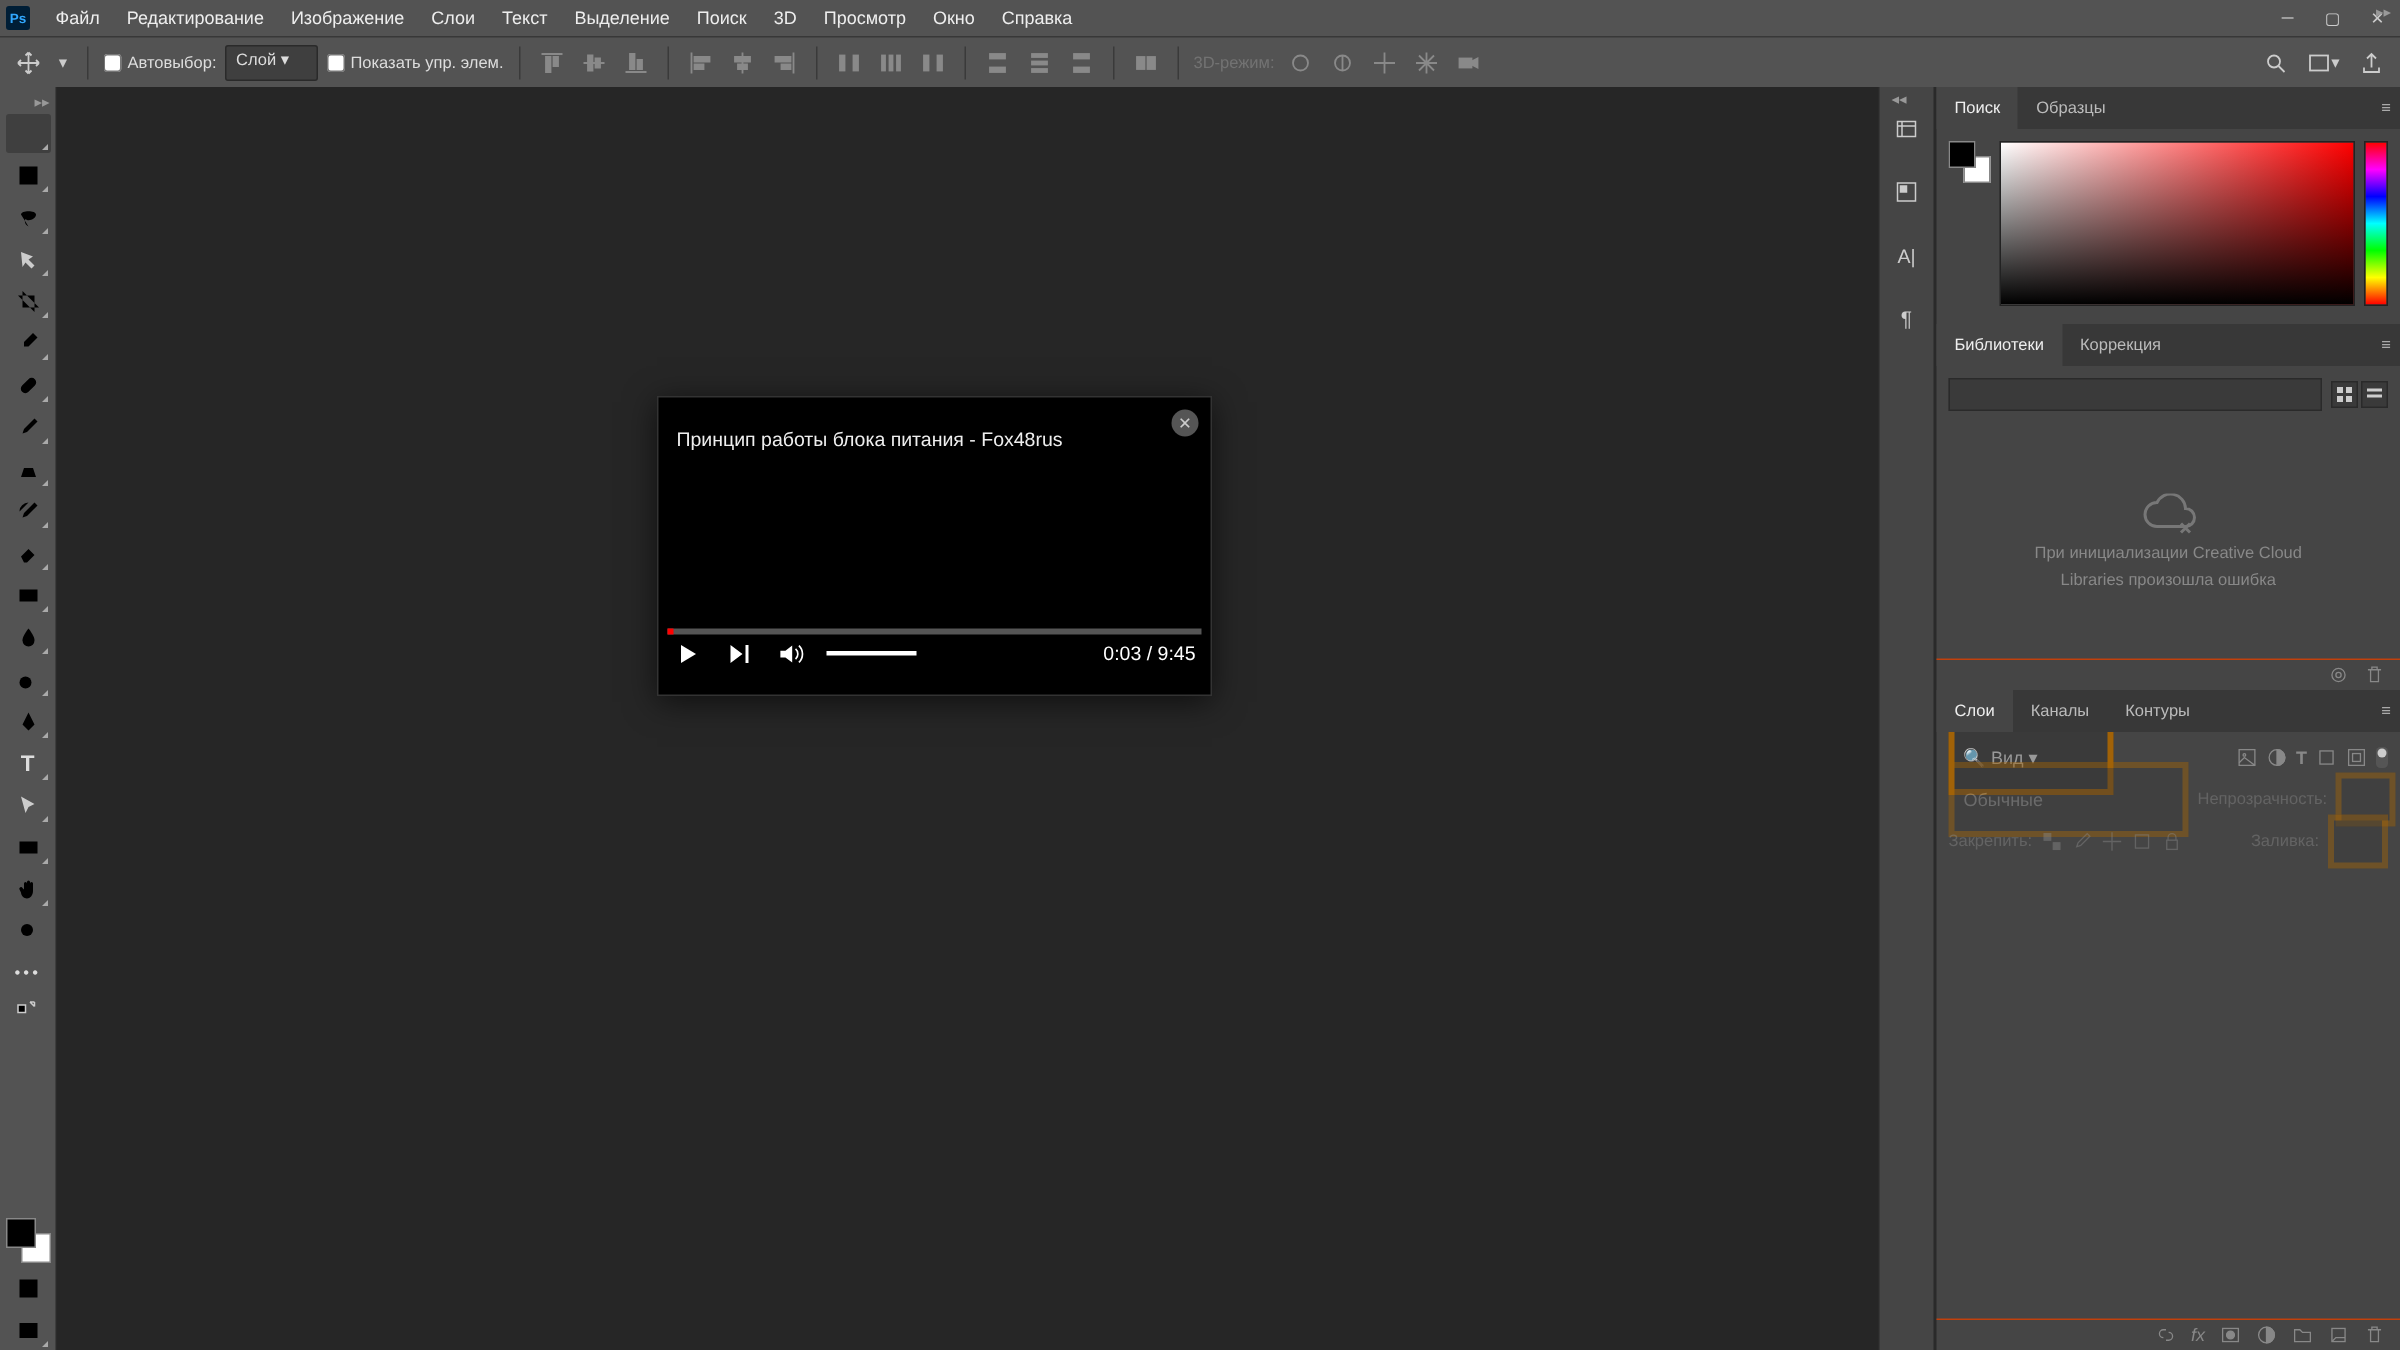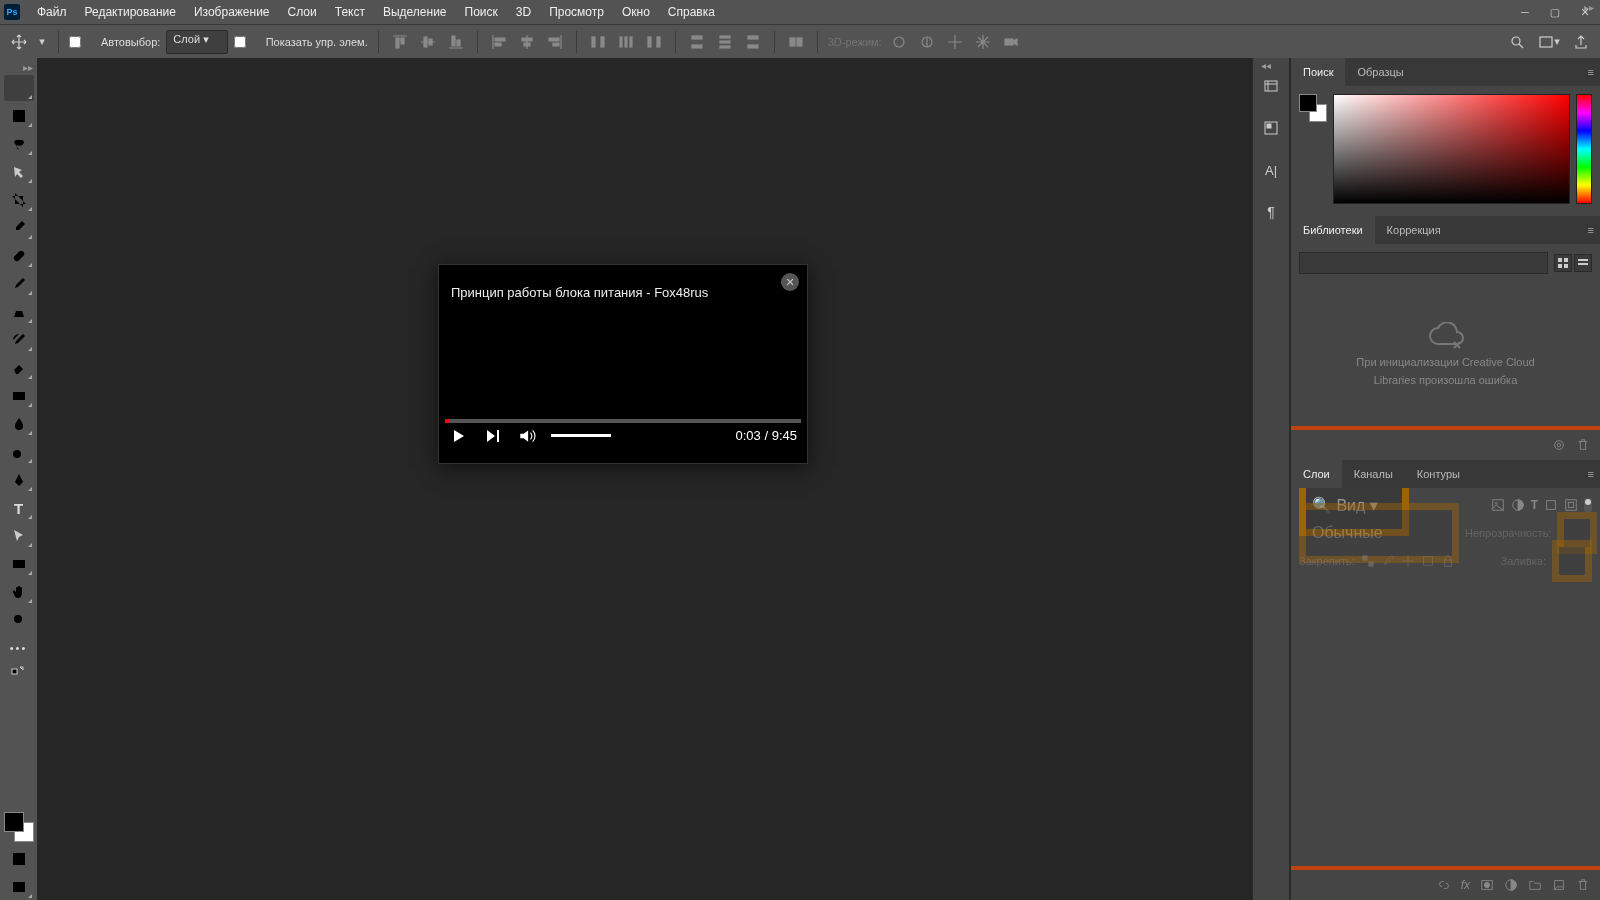--- a/index.html
+++ b/index.html
@@ -5,21 +5,21 @@
 *{margin:0;padding:0;box-sizing:border-box;font-family:"Segoe UI",Tahoma,sans-serif;user-select:none}
 body{width:1600px;height:900px;background:#1e1e1e;overflow:hidden;color:#ccc;font-size:11px}
 .menubar{height:24px;background:#535353;display:flex;align-items:center;padding-left:4px;position:relative}
 .logo{width:16px;height:16px;background:#001e36;color:#31a8ff;font-size:9px;font-weight:bold;display:flex;align-items:center;justify-content:center;border-radius:2px;margin-right:8px}
 .menu-item{padding:0 9px;color:#eee;font-size:12px;line-height:24px;cursor:default}
 .win-controls{position:absolute;right:0;top:0;display:flex;height:24px}
 .win-btn{width:30px;height:24px;display:flex;align-items:center;justify-content:center;color:#ccc}
 .optbar{height:34px;background:#535353;border-top:1px solid #383838;display:flex;align-items:center;padding:0 8px;gap:6px;position:relative}
 .opt-icon{width:22px;height:22px;display:flex;align-items:center;justify-content:center;color:#ccc}
 .tool-icon svg,.opt-icon svg{stroke:#ccc;fill:none;stroke-width:1.2}
-.opt-check{display:flex;align-items:center;gap:20px;color:#ddd;font-size:11px}
+.opt-check{display:flex;align-items:center;gap:4px;color:#ddd;font-size:11px}
 .opt-check input{width:12px;height:12px}
 .opt-select{background:#3f3f3f;border:1px solid #2a2a2a;color:#ddd;font-size:11px;padding:2px 18px 2px 6px;height:24px;position:relative;border-radius:2px}
 .opt-sep{width:1px;height:22px;background:#3a3a3a;margin:0 4px}
 .opt-right{position:absolute;right:8px;display:flex;gap:10px;align-items:center}
 .workspace{display:flex;height:calc(900px - 58px)}
 .toolstrip{width:38px;background:#535353;padding-top:4px;display:flex;flex-direction:column;align-items:center;gap:2px;border-right:1px solid #2a2a2a}
 .tool-btn{width:30px;height:26px;display:flex;align-items:center;justify-content:center;border-radius:2px;color:#ddd;position:relative}
 .tool-btn.active{background:#3f3f3f}
 .tool-btn .corner{position:absolute;right:2px;bottom:2px;width:0;height:0;border-left:4px solid transparent;border-bottom:4px solid #aaa}
 .canvas{flex:1;background:#262626;position:relative}
@@ -36,22 +36,22 @@
 .swatch-fg{position:absolute;width:18px;height:18px;background:#000;border:1px solid #888;top:0;left:0}
 .swatch-bg{position:absolute;width:18px;height:18px;background:#fff;border:1px solid #888;bottom:0;right:0}
 .color-field{flex:1;height:110px;background:linear-gradient(to bottom,rgba(0,0,0,0),#000),linear-gradient(to right,#fff,#ff0000);border:1px solid #222;position:relative}
 .hue-strip{width:16px;height:110px;background:linear-gradient(to bottom,#ff0000,#ff00ff,#0000ff,#00ffff,#00ff00,#ffff00,#ff0000);border:1px solid #222}
 .lib-body{padding:8px;display:flex;flex-direction:column;gap:6px}
 .lib-select{height:22px;background:#3a3a3a;border:1px solid #2a2a2a}
 .lib-search{height:22px;background:#3a3a3a;border:1px solid #2a2a2a;display:flex;align-items:center;padding:0 6px;color:#777;font-size:11px;gap:6px}
 .lib-empty{flex:1;display:flex;flex-direction:column;align-items:center;justify-content:center;color:#888;font-size:11px;text-align:center;gap:6px;padding:20px 28px}
 .layers-body{padding:6px 8px;display:flex;flex-direction:column;gap:6px;color:#888;font-size:11px}
 .layers-row{display:flex;align-items:center;gap:6px;height:22px}
-.mini-select{background:#3a3a3a;border:7px solid #a16207;padding:14px 6px;font-size:16px;color:#999;flex:0 0 auto}
-.layers-footer{height:34px;border-top:4px solid #c2410c;display:flex;align-items:center;justify-content:flex-end;gap:10px;padding:0 10px;color:#888}
+.mini-select{background:#3a3a3a;border:4px solid #a16207;padding:14px 6px;font-size:12px;color:#999;flex:0 0 auto}
+.layers-footer{height:21px;border-top:1px solid #c2410c;display:flex;align-items:center;justify-content:flex-end;gap:10px;padding:0 10px;color:#888}
 .video-popup{position:absolute;left:400px;top:206px;width:370px;height:200px;background:#000;border:1px solid #333;box-shadow:0 4px 20px rgba(0,0,0,.6)}
 .video-title{padding:20px 12px;color:#eee;font-size:13px}
 .video-close{position:absolute;right:8px;top:8px;width:18px;height:18px;border-radius:50%;background:#555;color:#ccc;display:flex;align-items:center;justify-content:center;font-size:11px}
 .video-prog{position:absolute;bottom:40px;left:6px;right:6px;height:4px;background:#555}
 .video-prog-fill{width:1%;height:100%;background:#f00}
 .video-ctrl{position:absolute;bottom:0;left:0;right:0;height:55px;display:flex;align-items:center;padding:0 10px;gap:14px}
 .v-icon{color:#fff;width:20px;display:flex;align-items:center;justify-content:center}
 .vol-bar{width:60px;height:3px;background:#fff}
 .video-time{margin-left:auto;color:#fff;font-size:13px}
 .si{width:16px;height:16px}

